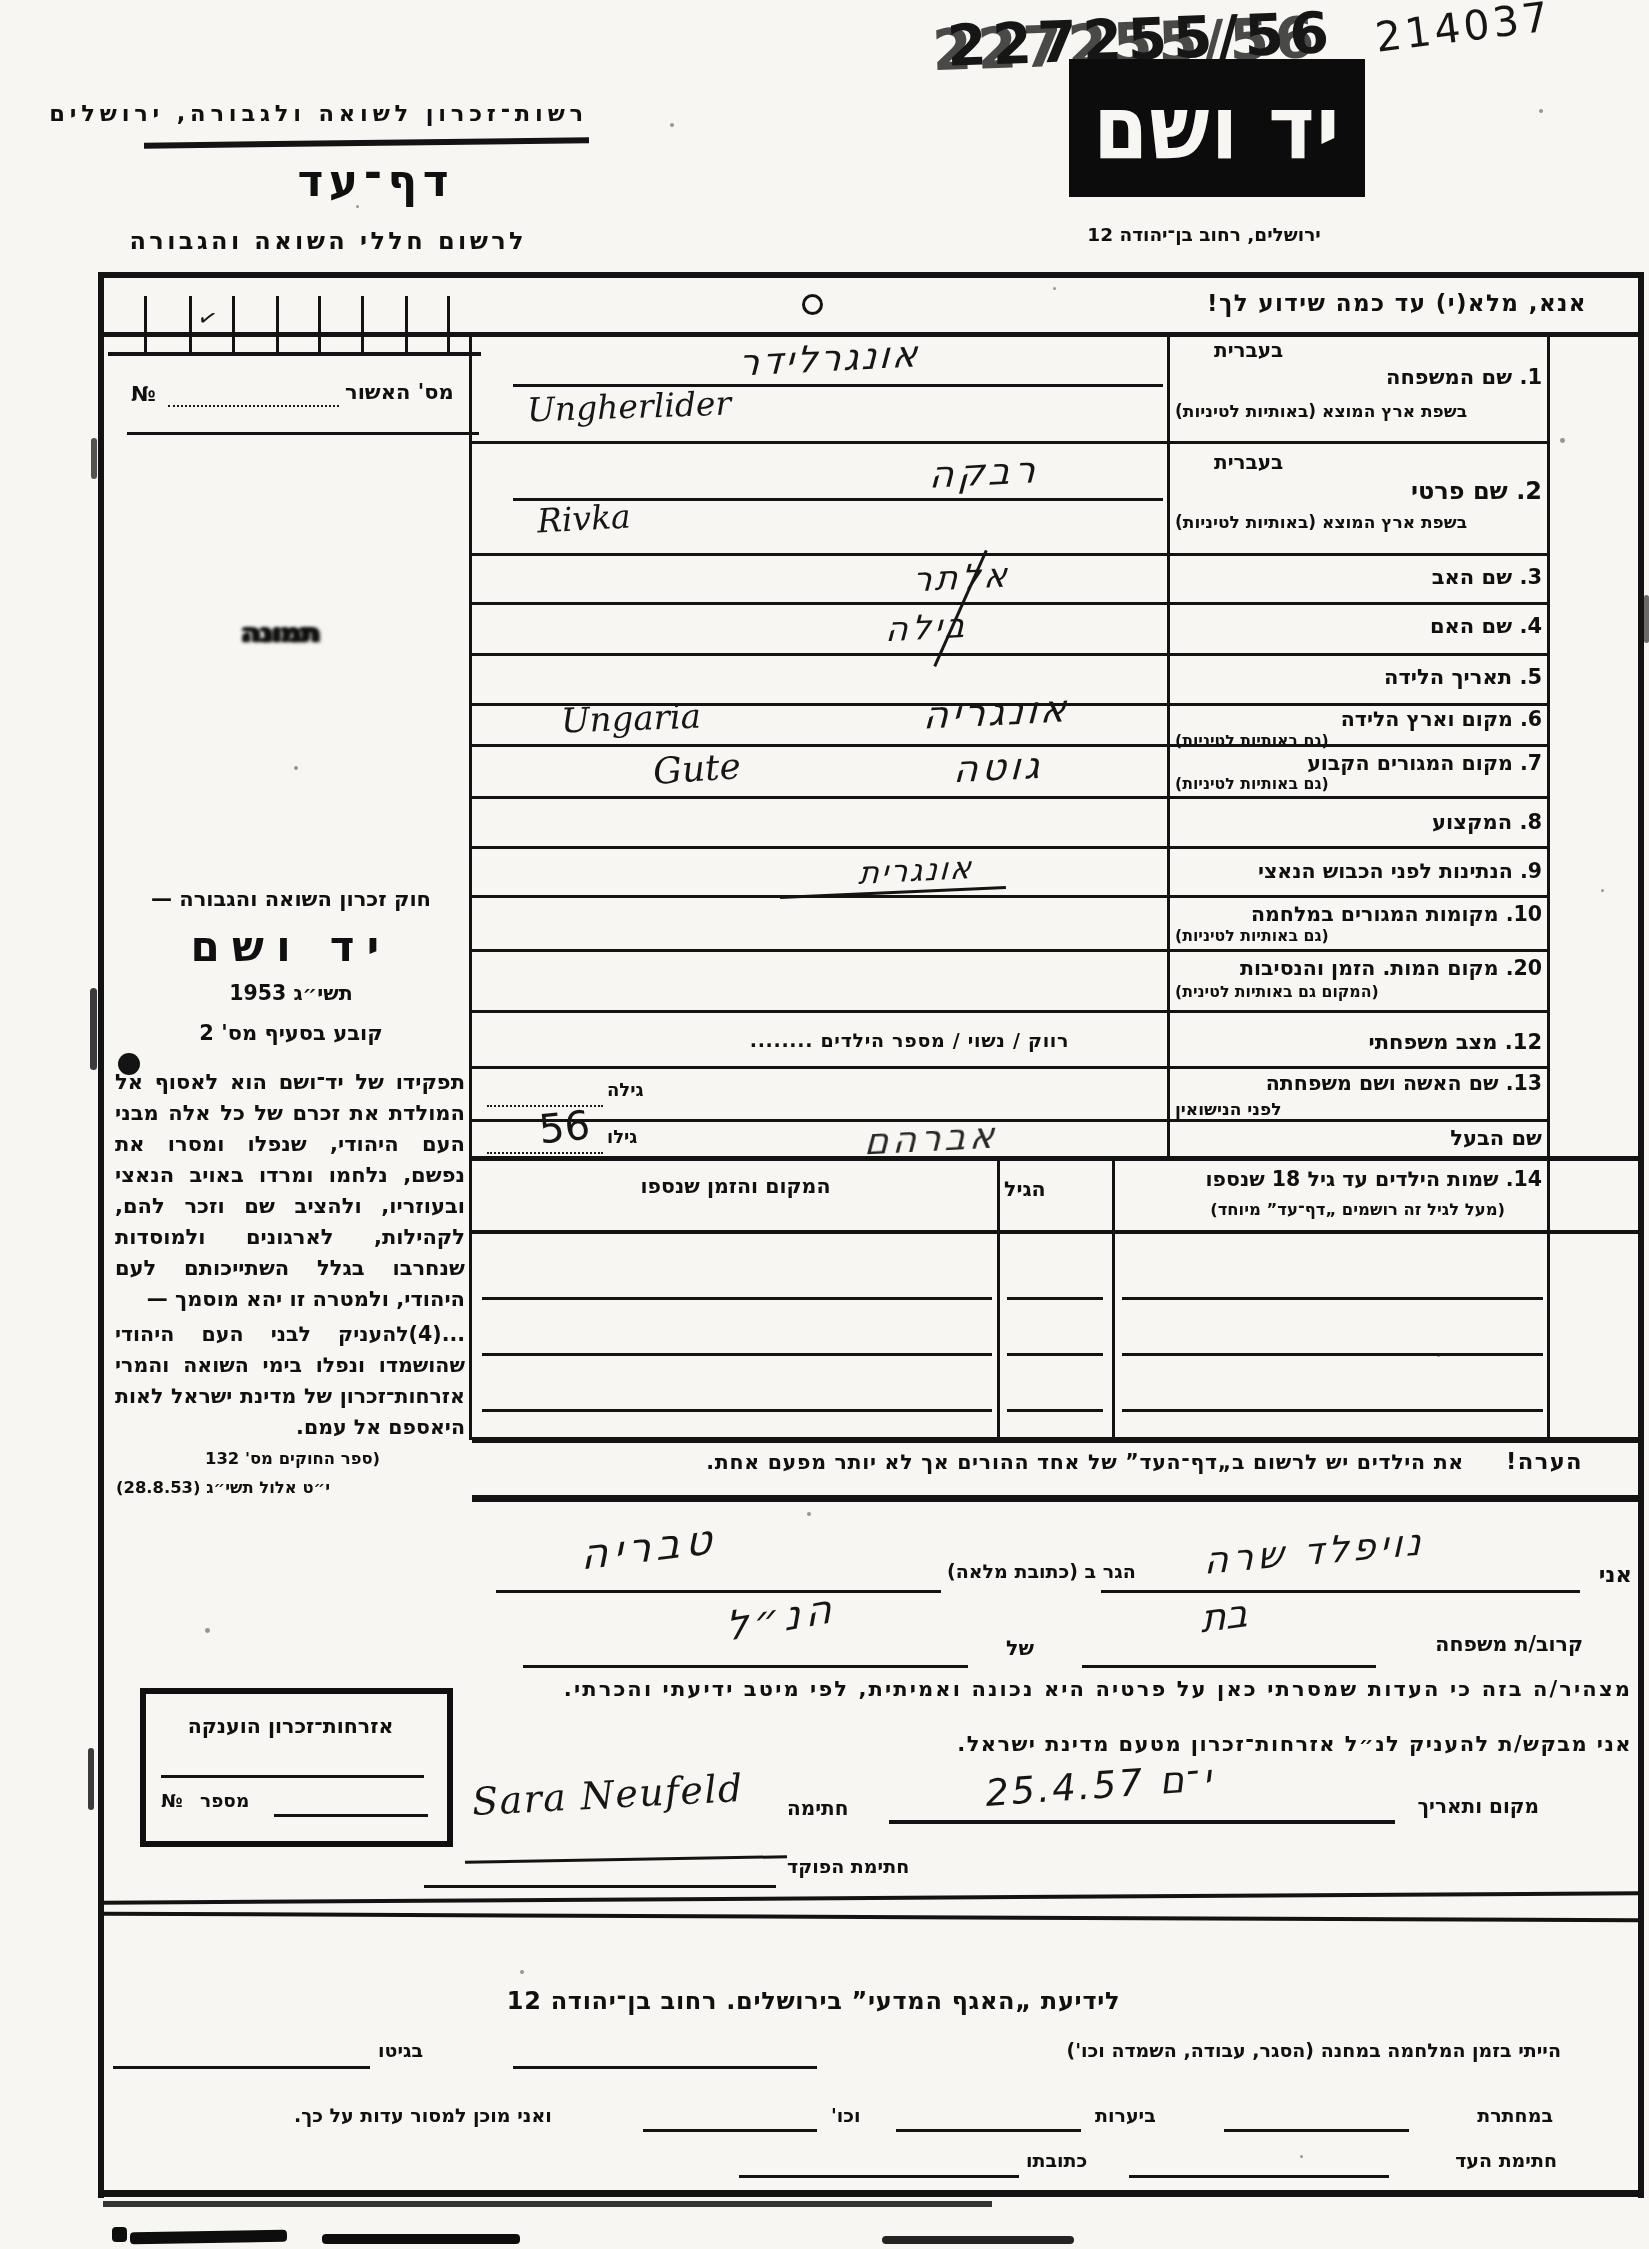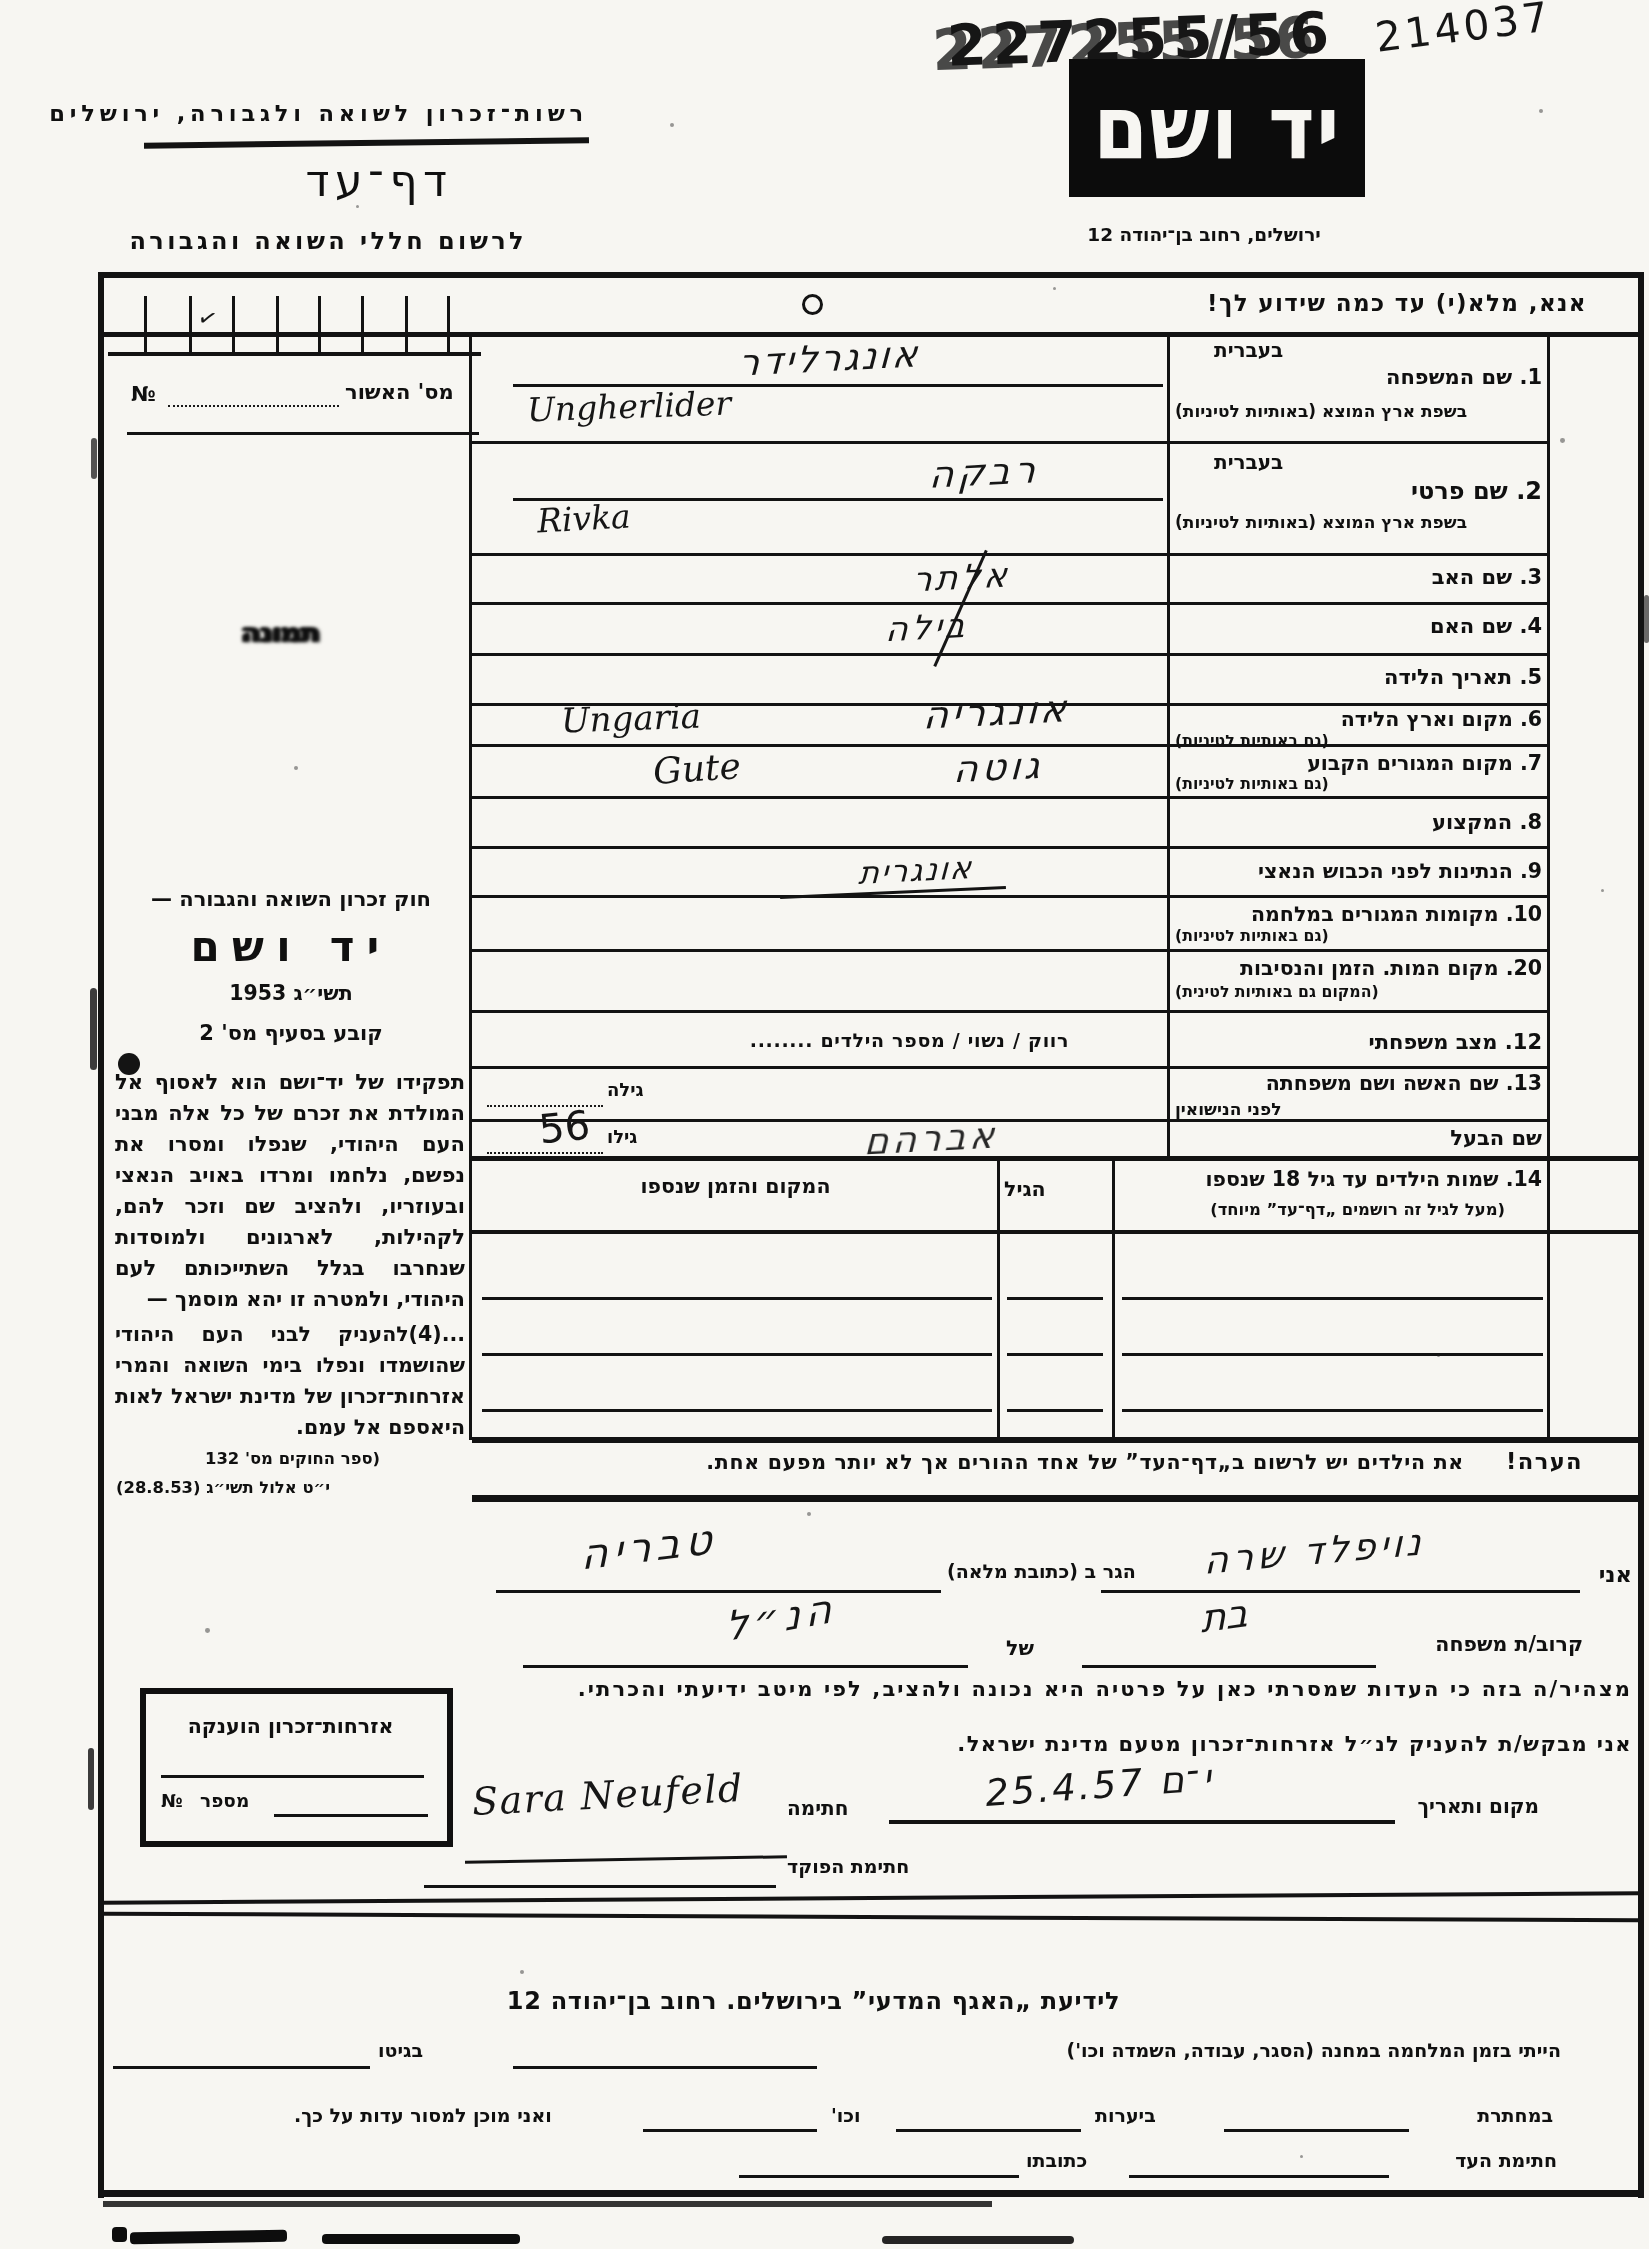--- a/index.html
+++ b/index.html
@@ -20,21 +20,21 @@
 </head>
 <body>
 
 <div class="page">
 
   <div class="h" style="left:947px;top:5.5px;font-size:57px;font-weight:700;letter-spacing:5.5px;transform:rotate(-2deg);text-shadow:-15px 4.1px 0 rgba(15,15,15,.75);">227255/56</div>
   <div class="h" style="left:1375px;top:2.7px;font-size:41px;letter-spacing:3.4px;transform:rotate(-7deg);font-weight:400;">214037</div>
 
   <div class="l" style="left:147px;top:100px;width:441px;text-align:center;font-size:22.6px;letter-spacing:4.8px;">רשות־זכרון לשואה ולגבורה, ירושלים</div>
   <div class="r" style="left:144px;top:140px;width:445px;height:6.2px;transform:rotate(-0.7deg);"></div>
-  <div class="l" style="left:304px;top:155px;width:150px;text-align:center;font-size:44px;font-weight:400;letter-spacing:5.5px;">דף־עד</div>
+  <div class="l" style="left:304px;top:155px;width:150px;text-align:center;font-size:44px;font-weight:700;letter-spacing:5.5px;">דף־עד</div>
   <div class="l" style="left:233px;top:227px;width:294px;text-align:center;font-size:24px;letter-spacing:3.4px;">לרשום חללי השואה והגבורה</div>
 
   <div class="cbx" style="left:1069px;top:59px;width:296px;height:138px;background:#0c0c0c;">
     <span class="l" style="position:static;color:#f7f6f2;font-size:79px;font-weight:900;letter-spacing:1.4px;transform:scaleY(1.12);">יד ושם</span>
   </div>
   <div class="l" style="left:1064px;top:224px;width:280px;text-align:center;font-size:18.5px;">ירושלים, רחוב בן־יהודה 12</div>
 
   <div class="r" style="left:99px;top:272px;width:1545px;height:5.5px;"></div>
   <div class="v" style="left:98px;top:272px;width:5.5px;height:1926px;"></div>
   <div class="v" style="left:1638px;top:272px;width:5.5px;height:1926px;"></div>
@@ -167,21 +167,21 @@
   <div class="h hh" style="left:581px;top:1523px;font-size:41px;letter-spacing:5.5px;transform:rotate(-7deg) skewX(-8deg);">טבריה</div>
   <div class="r" style="left:496px;top:1590px;width:445px;height:3.4px;"></div>
 
   <div class="l" style="right:66px;top:1632px;font-size:20.5px;">קרוב/ת משפחה</div>
   <div class="h hh" style="left:1201px;top:1594px;font-size:38px;transform:rotate(-8deg) skewX(-8deg);">בת</div>
   <div class="r" style="left:1082px;top:1665px;width:294px;height:3.4px;"></div>
   <div class="l" style="left:1006px;top:1636px;font-size:20.5px;">של</div>
   <div class="h hh" style="left:725px;top:1594px;font-size:40px;letter-spacing:5.5px;transform:rotate(-10deg) skewX(-10deg);">הנ״ל</div>
   <div class="r" style="left:523px;top:1665px;width:445px;height:3.4px;"></div>
 
-  <div class="l" style="right:17px;top:1677px;font-size:21px;letter-spacing:2.1px;">מצהיר/ה בזה כי העדות שמסרתי כאן על פרטיה היא נכונה ולהציב, לפי מיטב ידיעתי והכרתי.</div>
+  <div class="l" style="right:17px;top:1677px;font-size:21px;letter-spacing:2.1px;">מצהיר/ה בזה כי העדות שמסרתי כאן על פרטיה היא נכונה ואמיתית, לפי מיטב ידיעתי והכרתי.</div>
   <div class="l" style="right:17px;top:1732px;font-size:21px;letter-spacing:1.4px;">אני מבקש/ת להעניק לנ״ל אזרחות־זכרון מטעם מדינת ישראל.</div>
 
   <div class="l" style="right:110px;top:1794px;font-size:20px;">מקום ותאריך</div>
   <div class="h hh" style="left:985px;top:1764px;font-size:37px;letter-spacing:2.7px;transform:rotate(-4deg);">י־ם 25.4.57</div>
   <div class="r" style="left:889px;top:1820px;width:506px;height:4.1px;"></div>
   <div class="l" style="left:787px;top:1796px;font-size:20px;">חתימה</div>
   <div class="h hl" style="left:472px;top:1773px;font-size:38px;transform:rotate(-3deg);letter-spacing:1.4px;">Sara Neufeld</div>
   <div class="r" style="left:465px;top:1858px;width:322px;height:3.4px;transform:rotate(-1deg);"></div>
   <div class="l" style="left:787px;top:1855px;font-size:19px;">חתימת הפוקד</div>
   <div class="r" style="left:424px;top:1885px;width:352px;height:3.4px;"></div>

